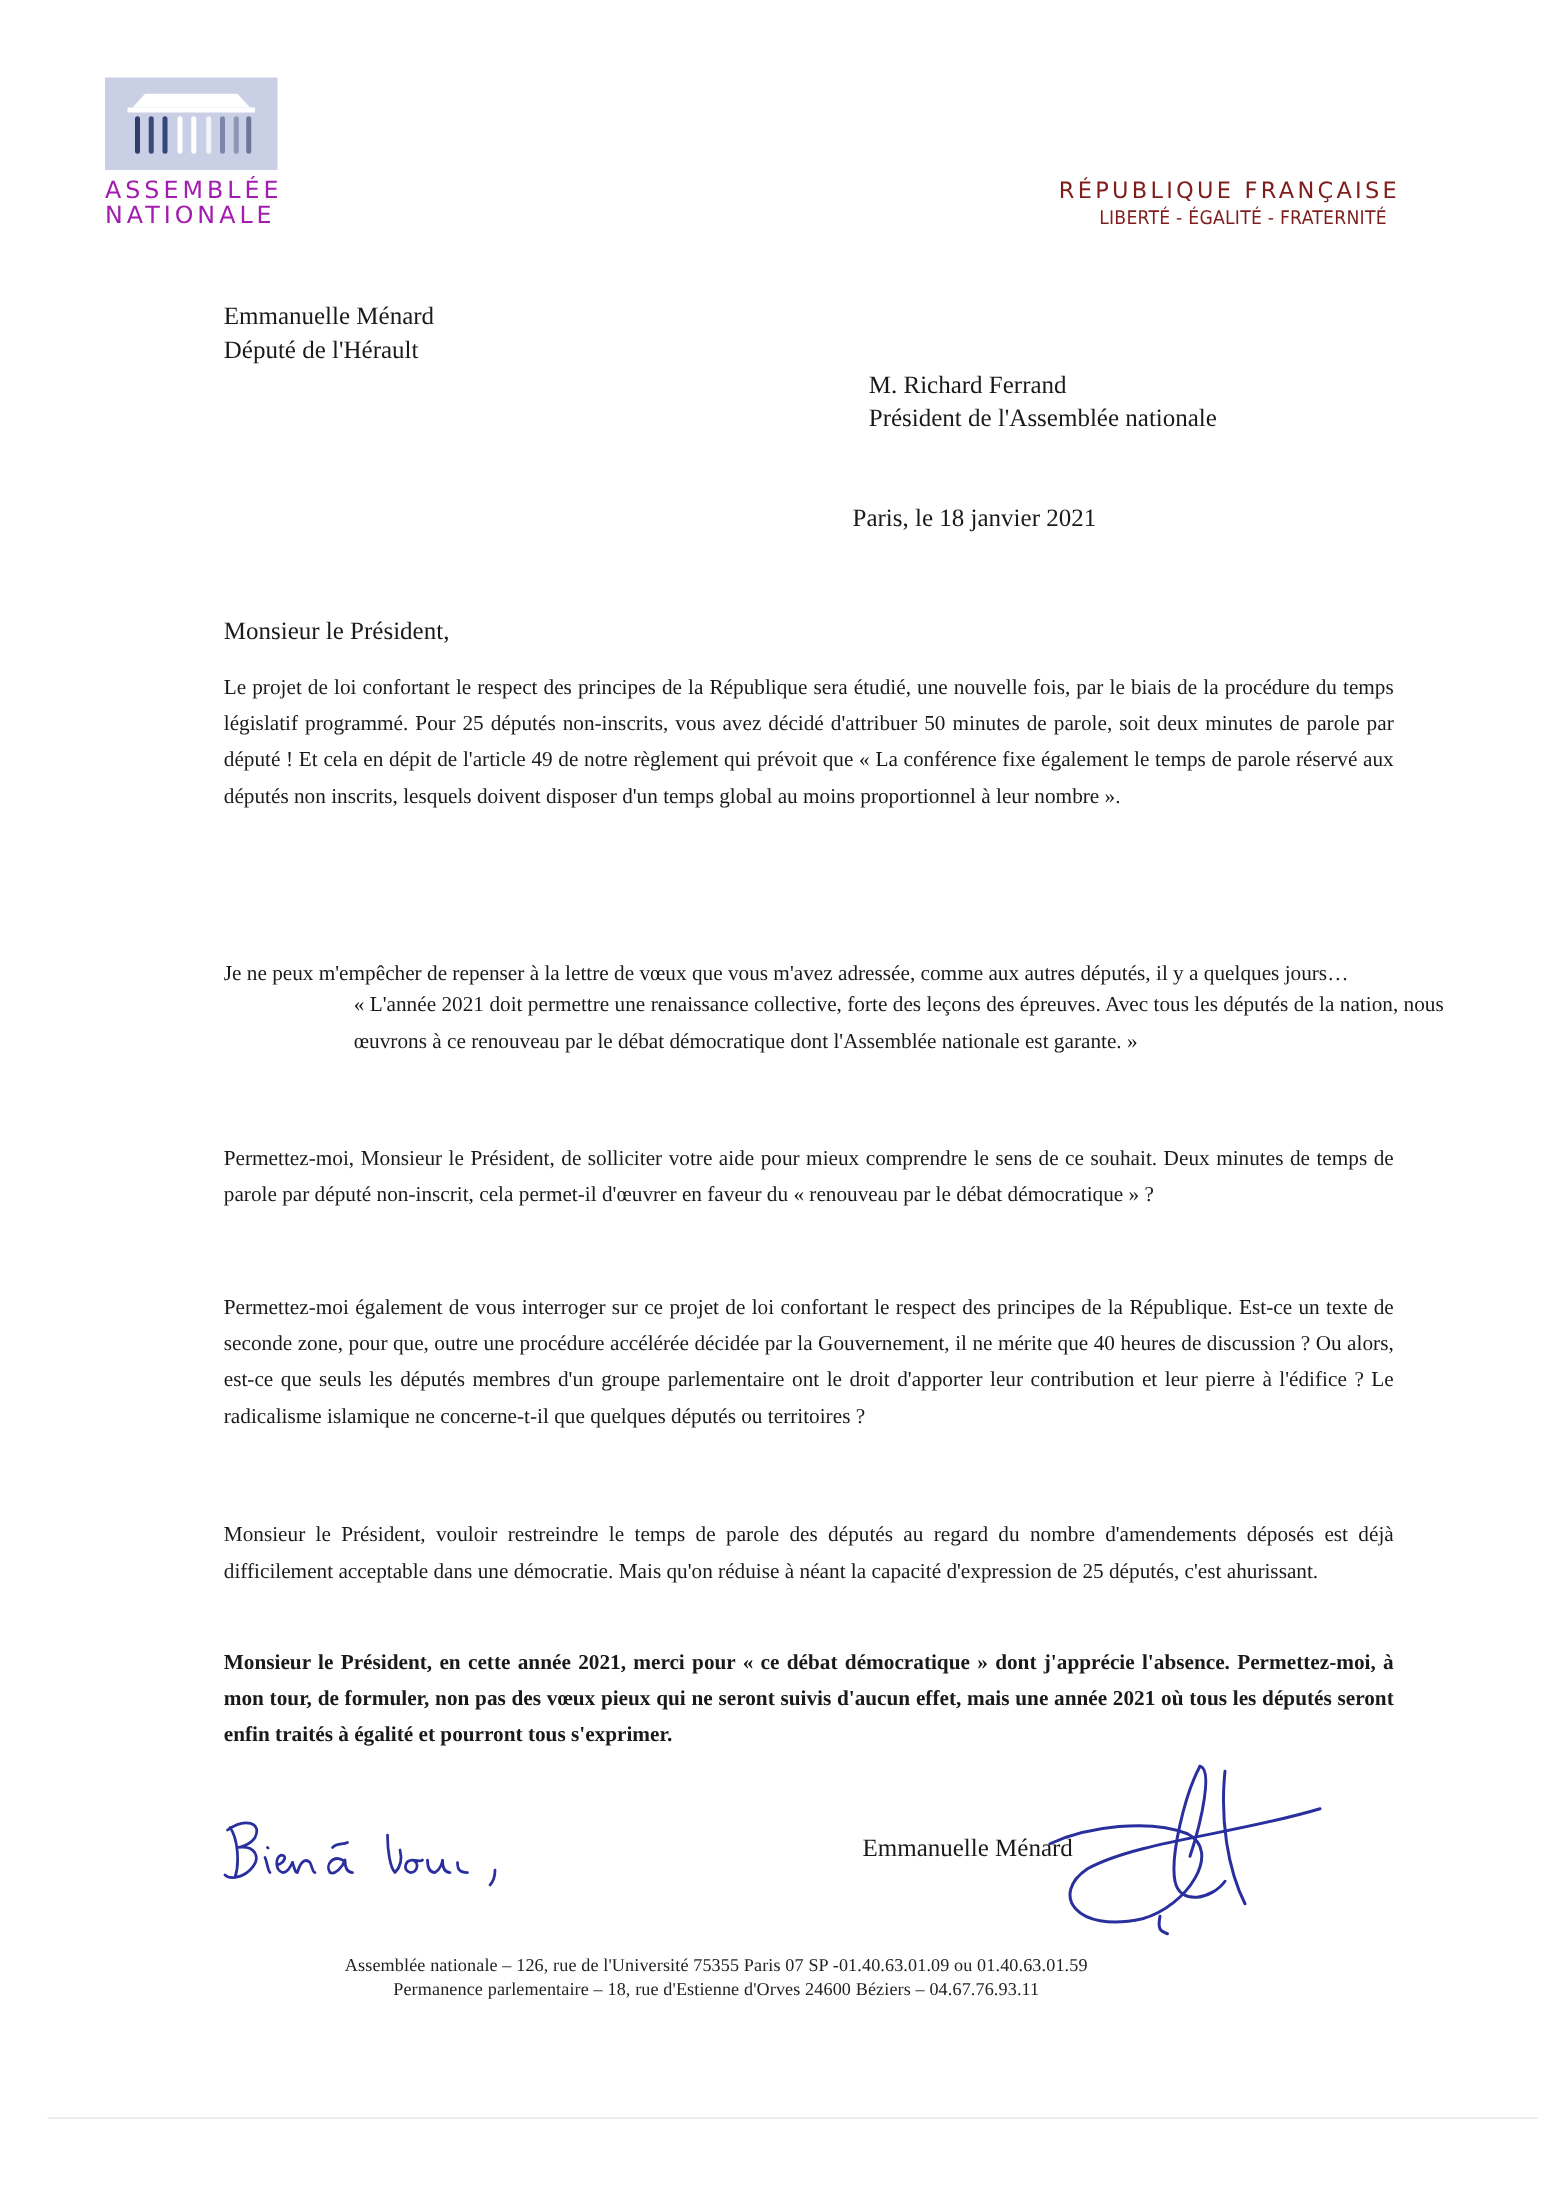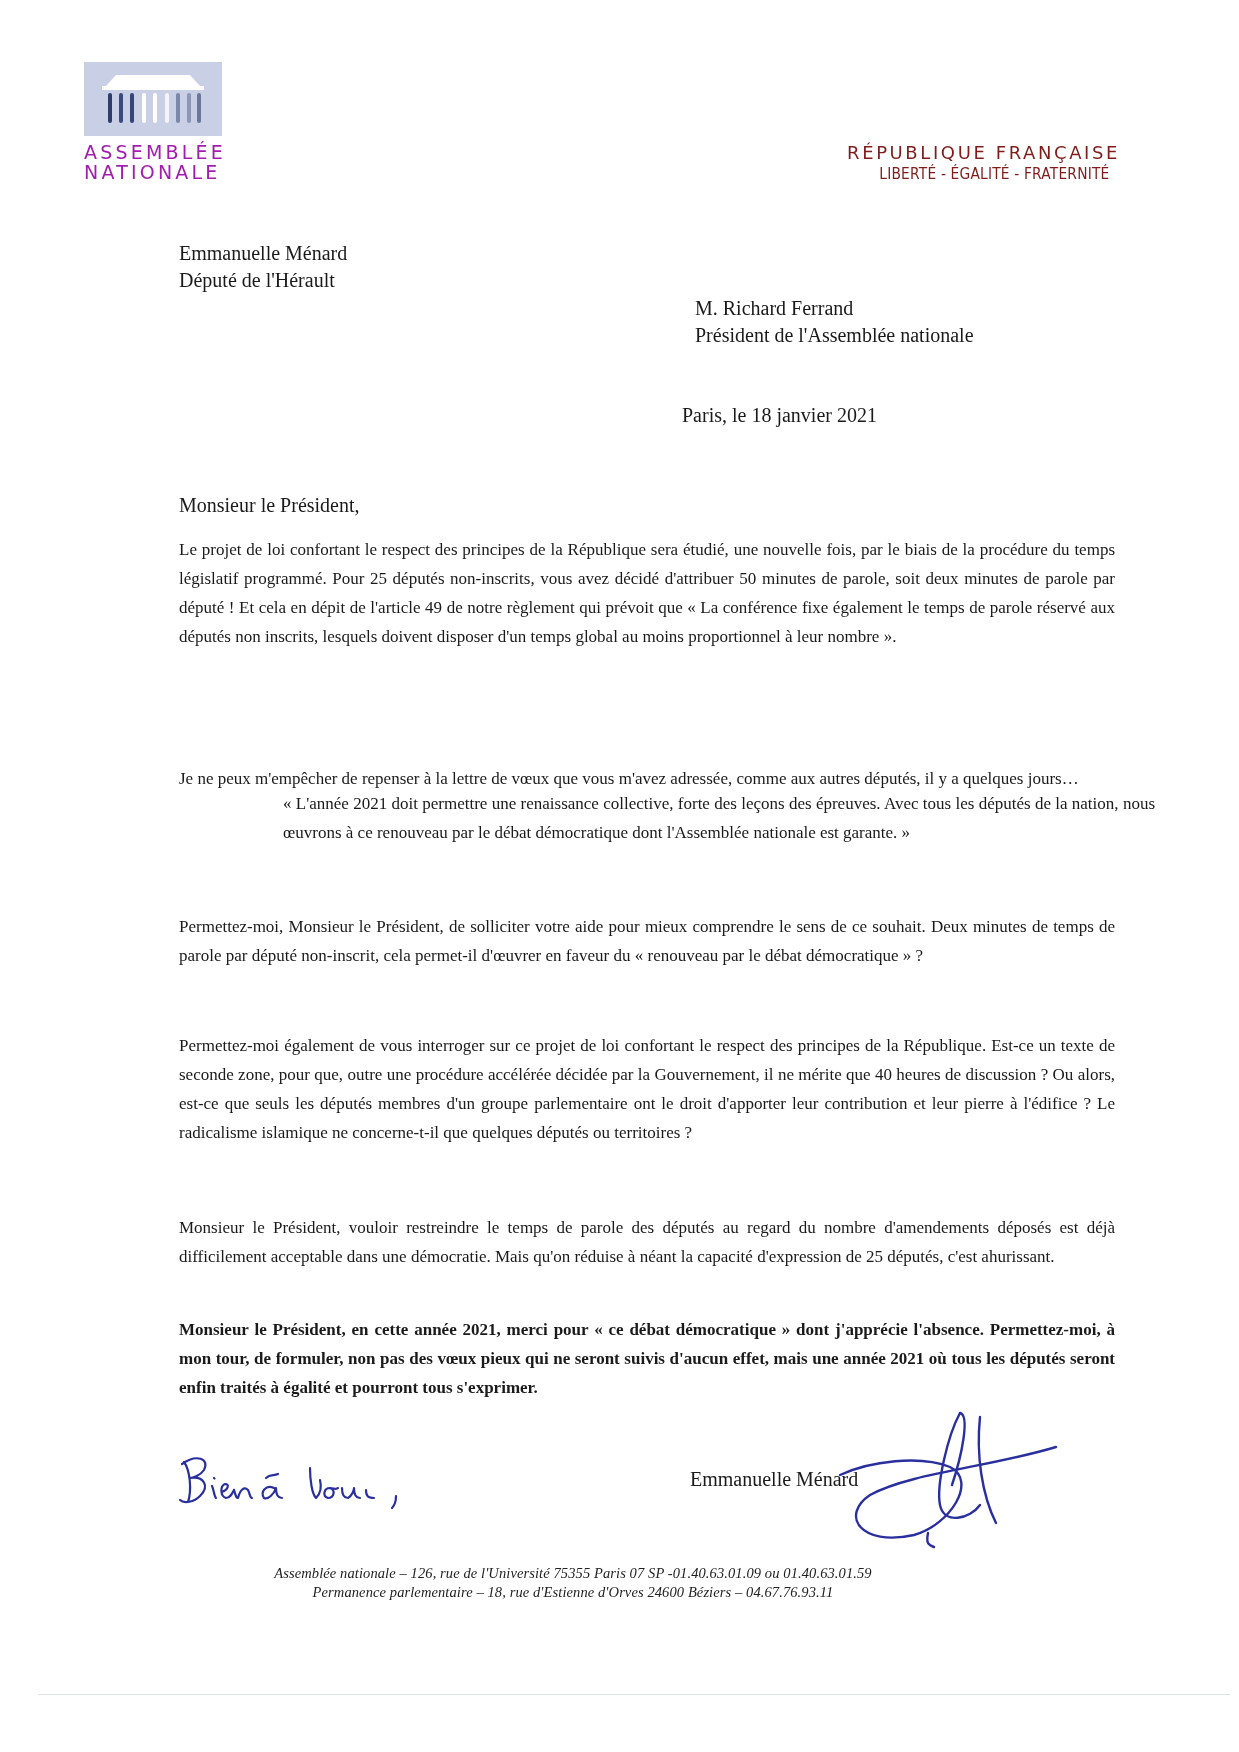--- a/index.html
+++ b/index.html
@@ -31,21 +31,21 @@
     .quote { left: 243px; top: 789px; width: 872px; margin-left: 40px; }
     .p3 { top: 912px; }
     .p4 { top: 1031px; }
     .p5 { top: 1213px; }
     .p6 { top: 1315px; font-weight: bold; }
 
     .closing-hand { left: 170px; top: 1450px; }
     .sig-name { left: 690px; top: 1468px; font-size: 20px; }
     .signature { left: 830px; top: 1395px; }
 
-    .footer { left: 0; width: 1146px; top: 1564px; text-align: center; font-style: italic; font-size: 14.5px; line-height: 19px; color: #222; }
+    .footer { left: 0; width: 1146px; top: 1564px; text-align: center; font-size: 14.5px; line-height: 19px; color: #222; }
     .footer div { letter-spacing: 0.1px; }
 
     .scanline { left: 38px; top: 1694px; width: 1192px; height: 1px; background: #dfe1ea; }
   </style>
 </head>
 <body>
 
 <div class="abs logo">
   <div class="logo-box">
     <div class="logo-pediment"></div>

